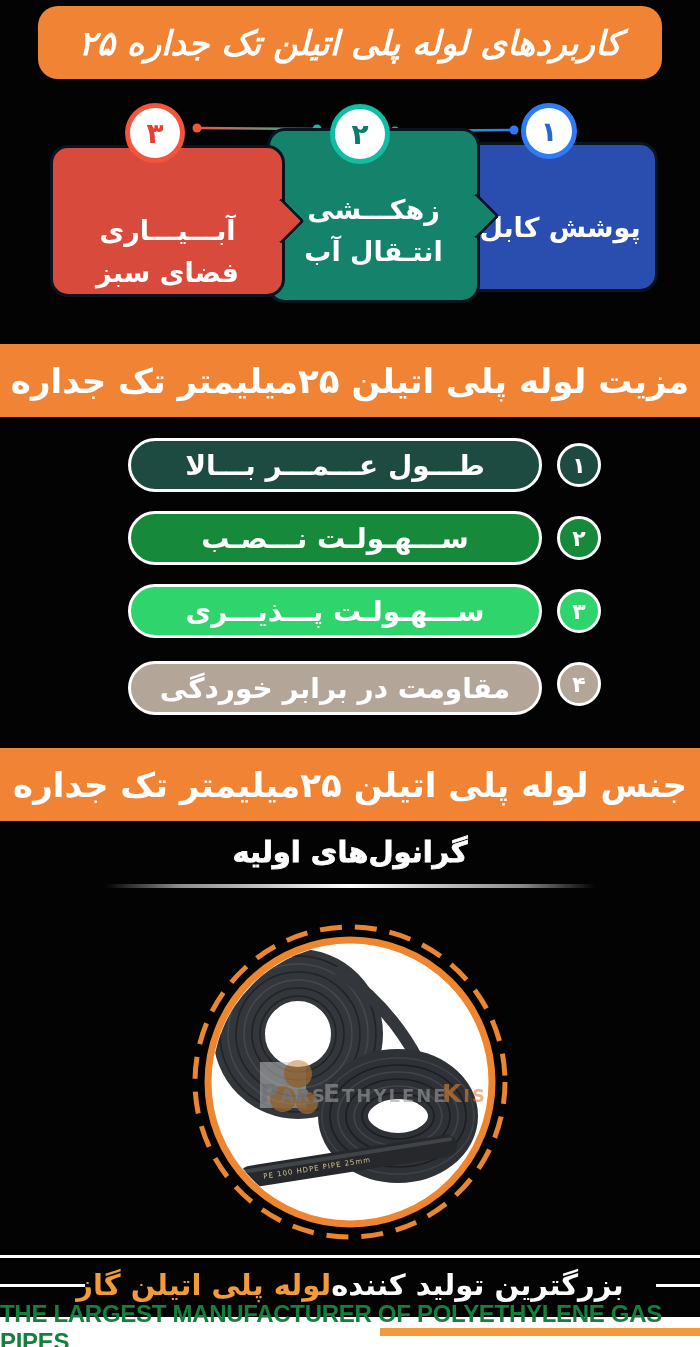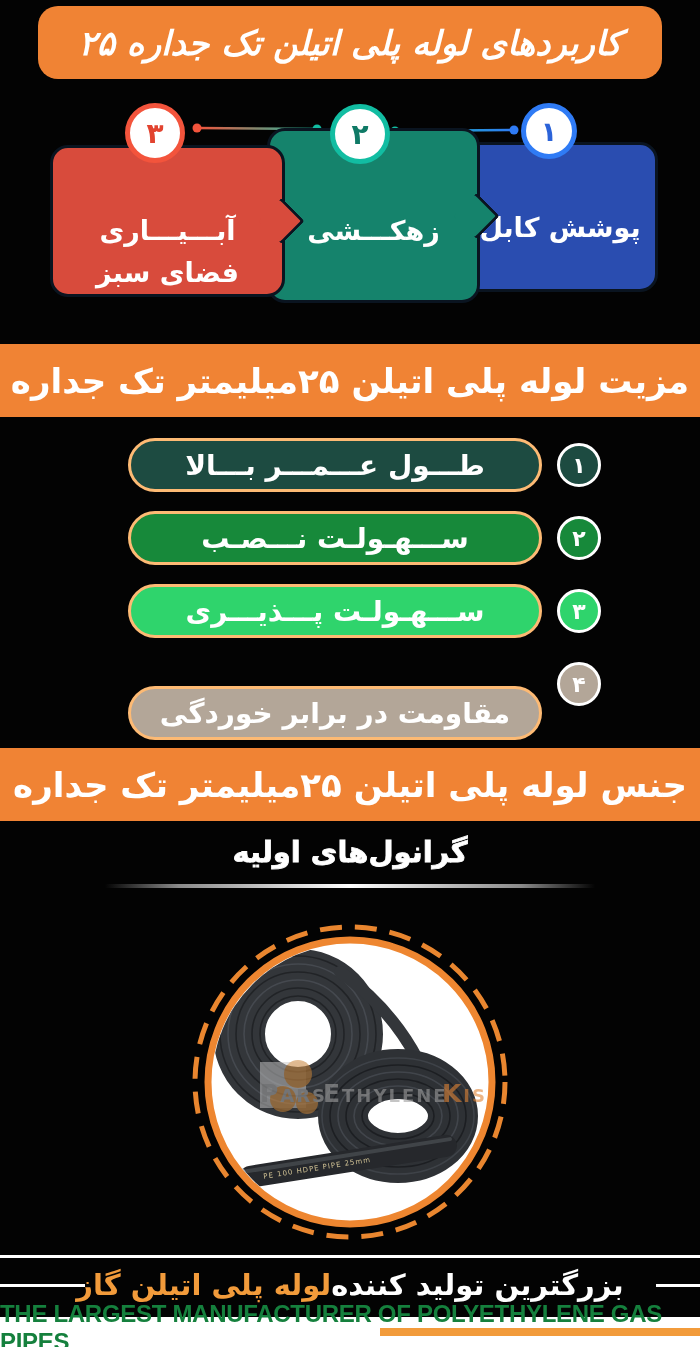--- a/index.html
+++ b/index.html
@@ -44,33 +44,33 @@
   
   .wide-banner{
     position:absolute;left:0;width:700px;height:73px;background:var(--orange,#F08334);
     display:flex;align-items:center;justify-content:center;color:#fff;font-weight:bold;
     font-size:34px;white-space:nowrap;direction:rtl;
   }
   .banner-adv{top:344px;}
   .banner-mat{top:748px;}
   
   .pill{
-    position:absolute;left:128px;width:414px;height:54px;border:3px solid #fdba74;
+    position:absolute;left:128px;width:414px;height:54px;border:3px solid #ffffff;
     border-radius:28px;box-sizing:border-box;display:flex;align-items:center;
     justify-content:center;color:#fff;font-weight:bold;font-size:28px;
     direction:rtl;white-space:nowrap;
   }
   .pill-num{
     position:absolute;left:557px;width:44px;height:44px;border:3px solid #fff;border-radius:50%;
     box-sizing:border-box;display:flex;align-items:center;justify-content:center;
     color:#fff;font-weight:bold;font-size:22px;
   }
   .p1{background:var(--pill1,#1D4B41);} .p2{background:var(--pill2,#17893A);}
   .p3{background:var(--pill3,#2FD46C);} .p4{background:var(--pill4,#B3A698);}
-  .pr1{top:438px;} .pr2{top:511px;} .pr3{top:584px;} .pr4{top:686px;}
+  .pr1{top:438px;} .pr2{top:511px;} .pr3{top:584px;} .pr4{top:661px;}
   .pn1{top:443px;} .pn2{top:516px;} .pn3{top:589px;} .pn4{top:662px;}
   
   .subtitle{
     position:absolute;left:0;top:828px;width:700px;height:48px;color:#fff;
     display:flex;align-items:center;justify-content:center;font-size:29px;direction:rtl;
     white-space:nowrap;
   }
   .subtitle b{font-weight:bold;-webkit-text-stroke:0.8px #fff;}
   .divider{
     position:absolute;left:105px;top:884px;width:490px;height:4px;
@@ -130,20 +130,21 @@
       <line x1="395" y1="36" x2="514" y2="35" stroke="url(#g12)" stroke-width="2.5"></line>
       <circle cx="395" cy="36" r="4.5" style="fill:var(--ring-teal,#12BDA2)"></circle>
       <circle cx="514" cy="35" r="4.5" style="fill:var(--ring-blue,#2F7BF5)"></circle>
     </svg>
 
     <div class="app-box blue">
       <div>پوشش کابل</div>
     </div>
     <div class="app-box teal">
       <div>زهکـــشی</div>
+      <div>انتـقال آب</div>
       <div class="app-arrow"></div>
     </div>
     <div class="app-box red">
       <div>آبـــیـــاری</div>
       <div>فضای سبز</div>
       <div class="app-arrow"></div>
     </div>
 
     <div class="num-circle nc1">
       <span>۱</span>

